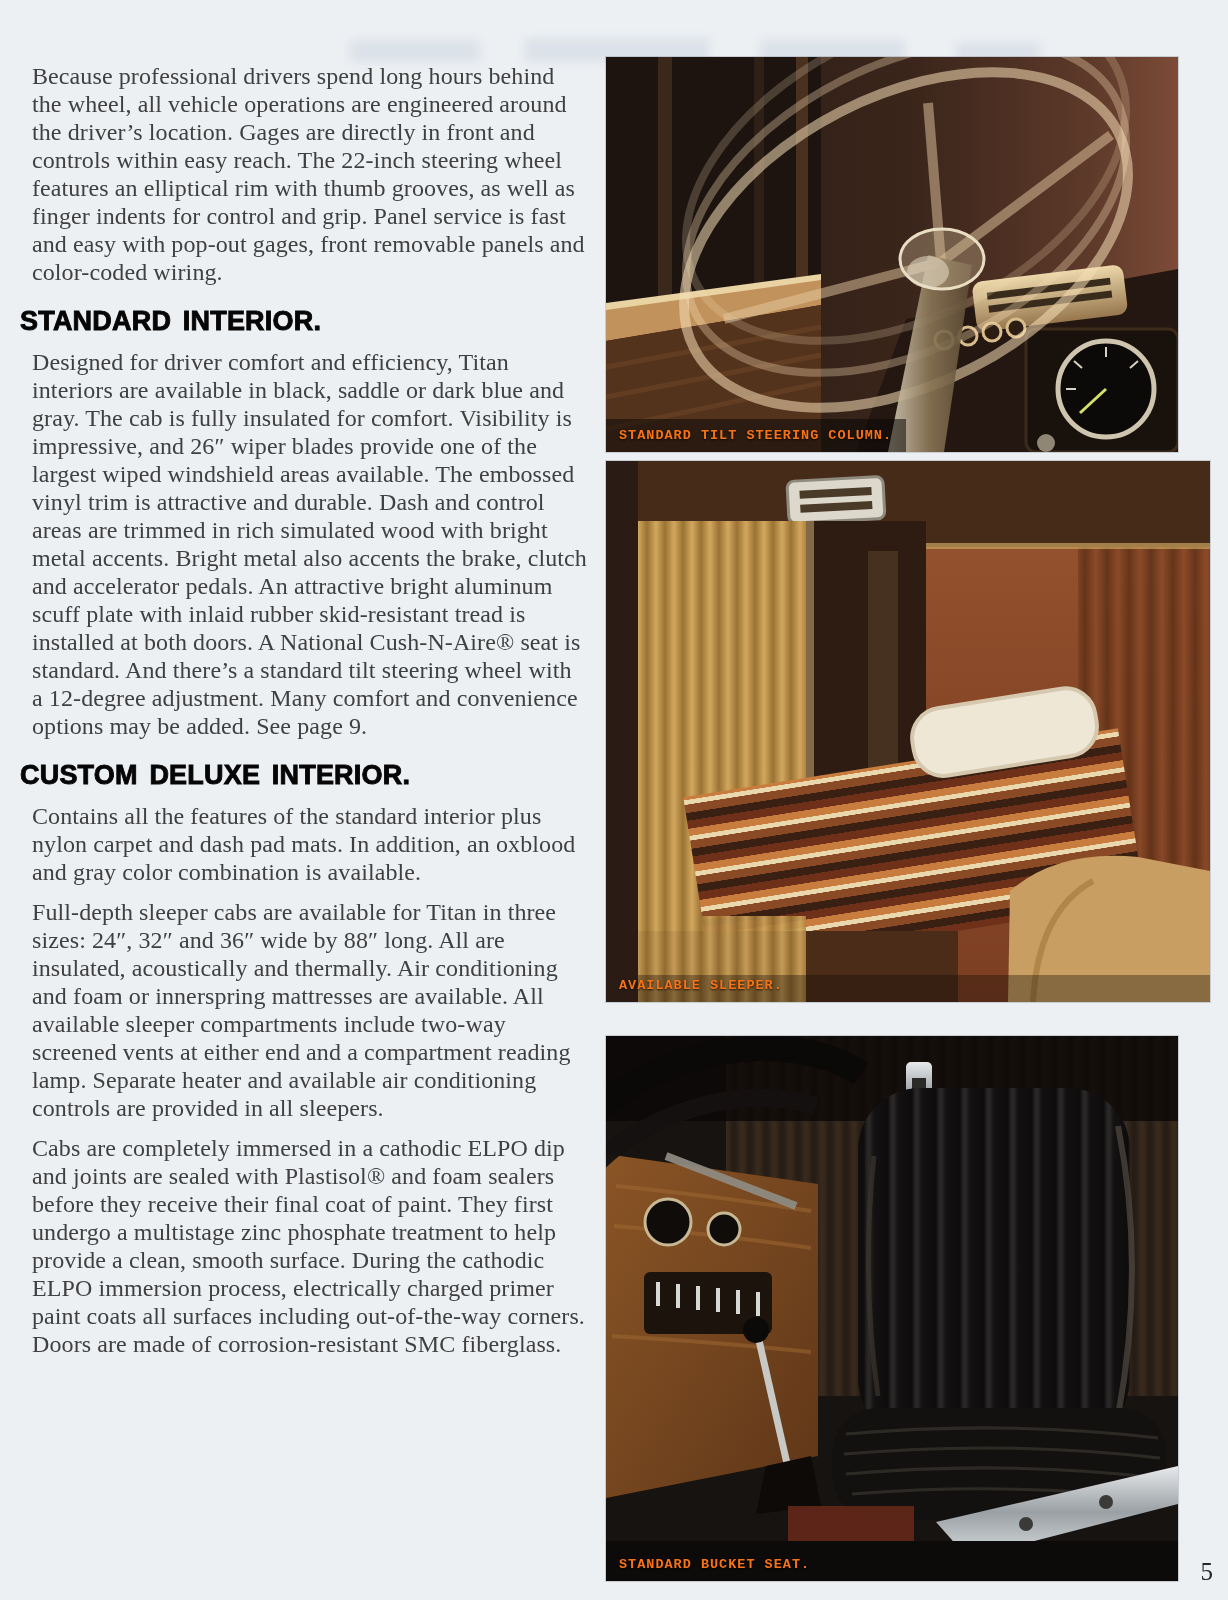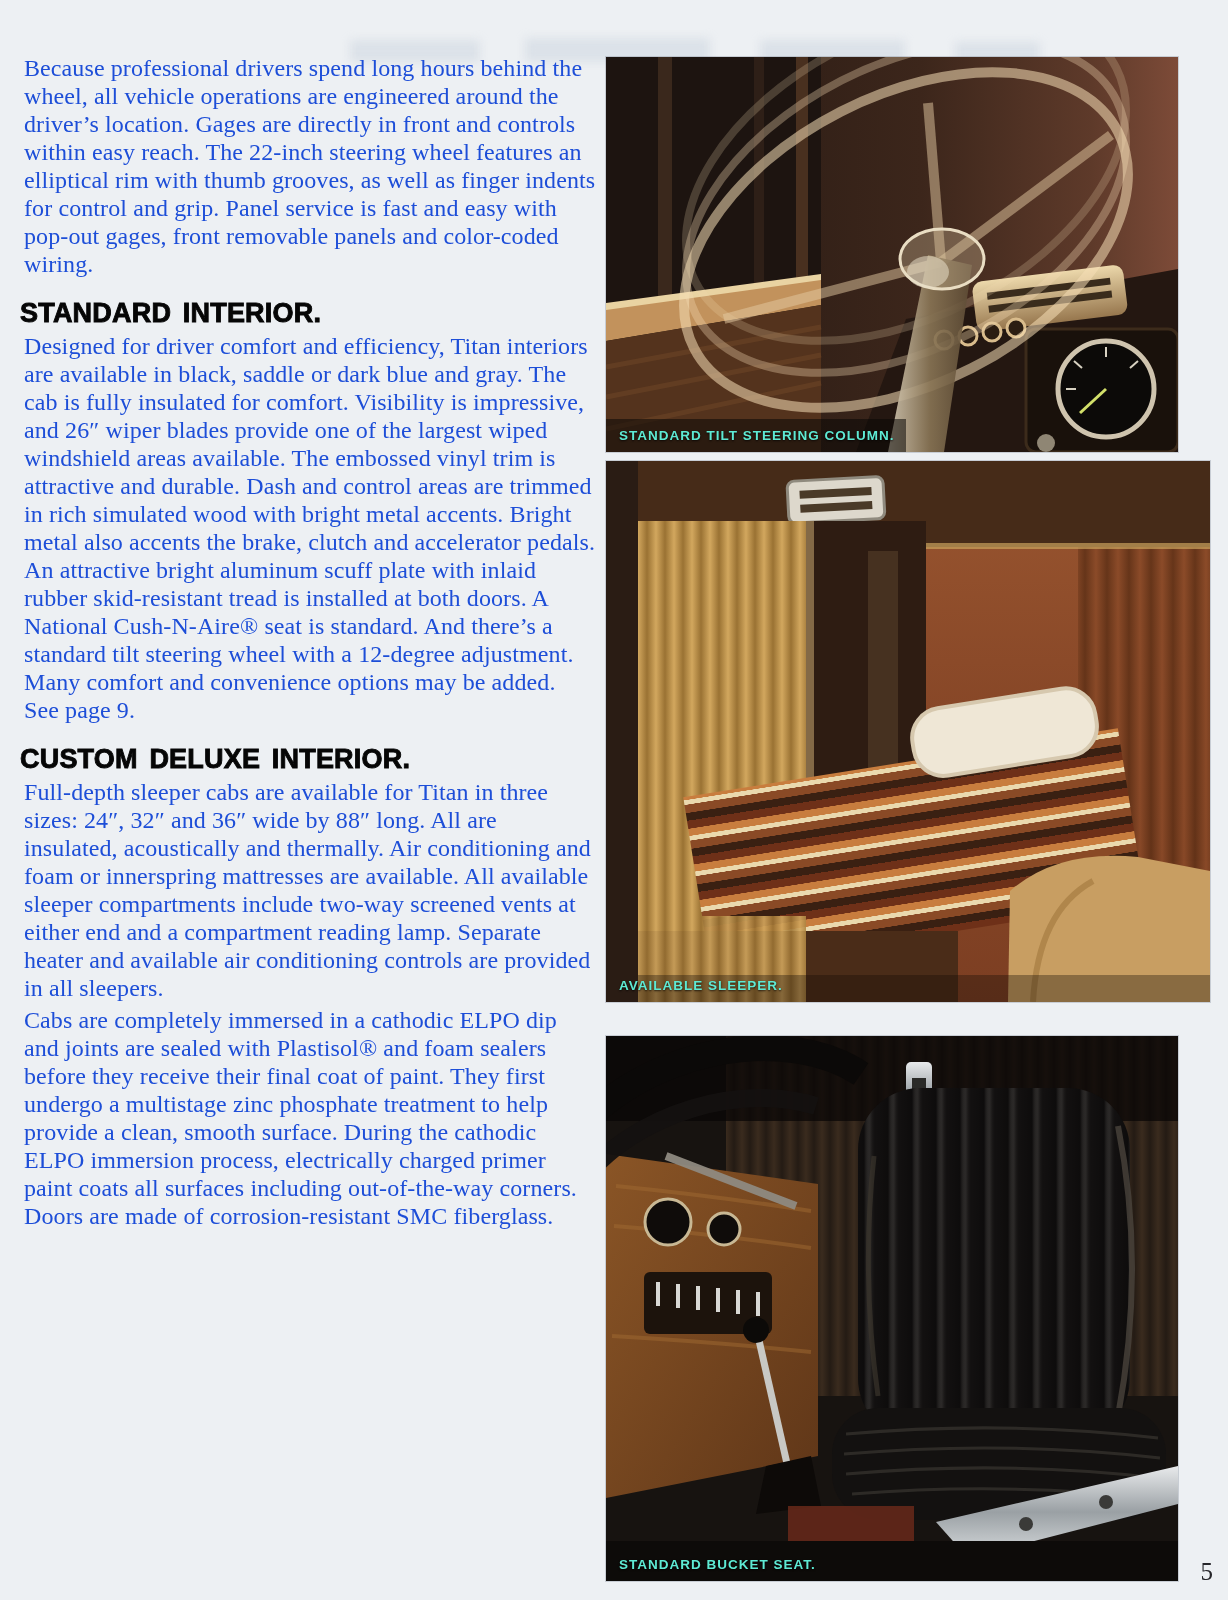--- a/index.html
+++ b/index.html
@@ -6,45 +6,45 @@
   .page{
     position:relative; width:1228px; height:1600px;
     background:#edf0f3; overflow:hidden;
     font-family:"Liberation Serif", serif;
   }
   
   .ghost{position:absolute; background:rgba(185,197,214,.33); filter:blur(5px); border-radius:3px;}
 
   .article{position:absolute; left:20px; top:50px; width:580px;}
   .article p{
-    margin:4px; font:24px/28px "Liberation Serif", serif;
-    color:#1d4ed8; letter-spacing:0.1px;
+    margin:12px; font:24px/28px "Liberation Serif", serif;
+    color:#404040; letter-spacing:0.1px;
   }
   .article h2{
     margin:20px 0 1px 0;
     font-family:"Liberation Sans", sans-serif;
     font-weight:900; font-size:27px; line-height:30px;
     color:#060606; letter-spacing:0.2px; word-spacing:4px;
     -webkit-text-stroke:0.9px #060606;
   }
 
   figure.photo{
     position:absolute; left:606px; width:572px; margin:0;
     overflow:hidden; background:#2a1c14;
     box-shadow:0 0 0 1px rgba(90,100,120,.25);
   }
   #photo1{top:57px;  height:395px;}
   #photo2{top:461px; height:541px;padding-left:32px;}
   #photo3{top:1036px;height:545px;}
   figure.photo svg{display:block; width:100%; height:100%;}
   figcaption{
     position:absolute; left:13px; bottom:9px;
-    font-family:Liberation Sans, sans-serif;
+    font-family:Liberation Mono, monospace;
     font-weight:bold; font-size:13.5px; letter-spacing:1px;
-    color:#5eead4; text-shadow:0 1px 2px rgba(0,0,0,.75);
+    color:#f97316; text-shadow:0 1px 2px rgba(0,0,0,.75);
   }
   .page-number{
     position:absolute; right:15px; bottom:14px;
     font:25px "Liberation Serif", serif; color:#26262a;
   }
 </style>
 </head>
 <body>
 
 <div class="page">
@@ -54,20 +54,21 @@
   <div class="ghost" style="left:760px;top:40px;width:145px;height:22px;"></div>
   <div class="ghost" style="left:955px;top:42px;width:85px;height:20px;"></div>
 
   <div class="article">
     <p>Because professional drivers spend long hours behind the wheel, all vehicle operations are engineered around the driver’s location. Gages are directly in front and controls within easy reach. The 22-inch steering wheel features an elliptical rim with thumb grooves, as well as finger indents for control and grip. Panel service is fast and easy with pop-out gages, front removable panels and color-coded wiring.</p>
 
     <h2>STANDARD INTERIOR.</h2>
     <p>Designed for driver comfort and efficiency, Titan interiors are available in black, saddle or dark blue and gray. The cab is fully insulated for comfort. Visibility is impressive, and 26″ wiper blades provide one of the largest wiped windshield areas available. The embossed vinyl trim is attractive and durable. Dash and control areas are trimmed in rich simulated wood with bright metal accents. Bright metal also accents the brake, clutch and accelerator pedals. An attractive bright aluminum scuff plate with inlaid rubber skid-resistant tread is installed at both doors. A National Cush-N-Aire® seat is standard. And there’s a standard tilt steering wheel with a 12-degree adjustment. Many comfort and convenience options may be added. See page 9.</p>
 
     <h2>CUSTOM DELUXE INTERIOR.</h2>
+    <p>Contains all the features of the standard interior plus nylon carpet and dash pad mats. In addition, an oxblood and gray color combination is available.</p>
 
     <p>Full-depth sleeper cabs are available for Titan in three sizes: 24″, 32″ and 36″ wide by 88″ long. All are insulated, acoustically and thermally. Air conditioning and foam or innerspring mattresses are available. All available sleeper compartments include two-way screened vents at either end and a compartment reading lamp. Separate heater and available air conditioning controls are provided in all sleepers.</p>
 
     <p>Cabs are completely immersed in a cathodic ELPO dip and joints are sealed with Plastisol® and foam sealers before they receive their final coat of paint. They first undergo a multistage zinc phosphate treatment to help provide a clean, smooth surface. During the cathodic ELPO immersion process, electrically charged primer paint coats all surfaces including out-of-the-way corners. Doors are made of corrosion-resistant SMC fiberglass.</p>
   </div>
 
   <figure class="photo" id="photo1">
     <svg viewBox="0 0 572 395" preserveAspectRatio="none">
       <defs>
         <linearGradient id="p1bg" x1="0" y1="0" x2="1" y2="0">

